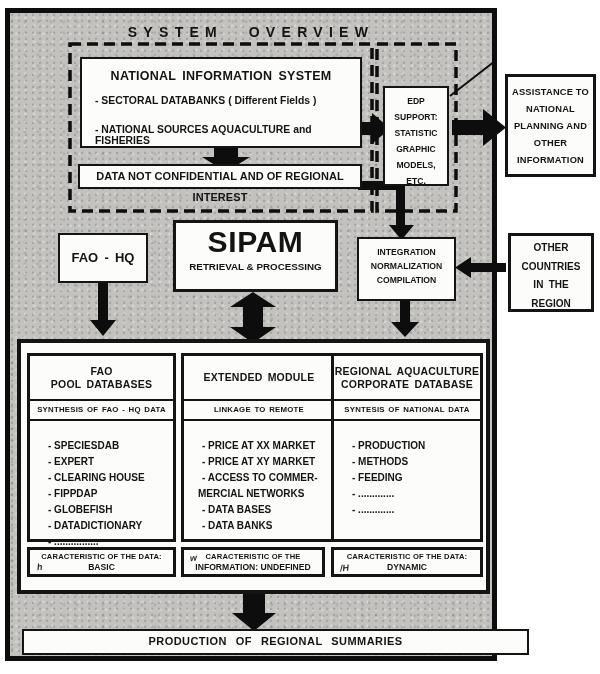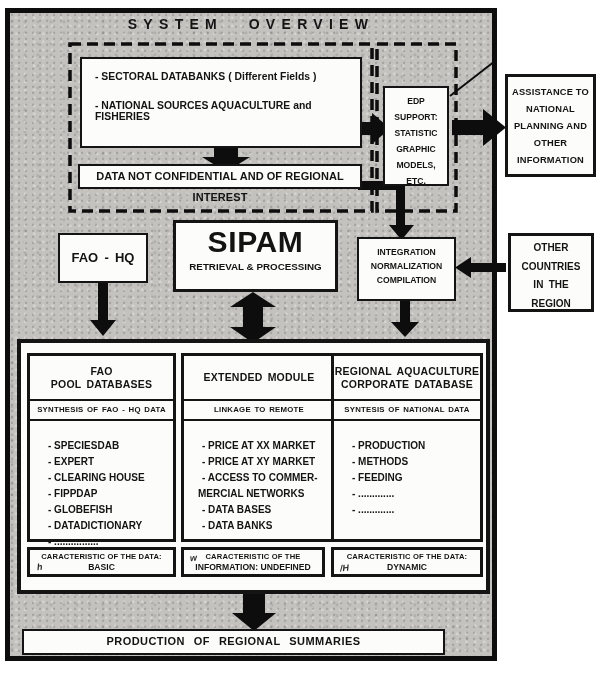--- a/index.html
+++ b/index.html
@@ -32,21 +32,21 @@
   .edp-line{font-weight:700;font-size:8.6px;line-height:16px;text-align:center;}
   .assist-line{font-weight:700;font-size:9.3px;line-height:17px;text-align:center;letter-spacing:.02em;}
   .other-line{font-weight:700;font-size:10px;line-height:18.5px;text-align:center;word-spacing:.25em;}
   .int-line{font-weight:700;font-size:8.6px;line-height:14px;text-align:center;}
 </style>
 </head>
 <body>
 
 <div class="abs panel" style="left:5px;top:8px;width:492px;height:653px;"></div>
 
-<div class="abs title" style="left:5px;top:16px;width:492px;">SYSTEM OVERVIEW</div>
+<div class="abs title" style="left:5px;top:24px;width:492px;">SYSTEM OVERVIEW</div>
 
 <svg width="600" height="674" viewBox="0 0 600 674">
   <g>
     <rect x="70" y="44" width="302" height="167" fill="none" stroke="#0d0d0d" stroke-width="3.5" stroke-dasharray="11 6"></rect>
   </g>
   <g>
     <rect x="377" y="44" width="79" height="167" fill="none" stroke="#0d0d0d" stroke-width="3.5" stroke-dasharray="11 6"></rect>
   </g>
   <g>
     <line x1="450" y1="96" x2="495" y2="61" stroke="#0d0d0d" stroke-width="2"></line>
@@ -85,20 +85,21 @@
     <rect x="400" y="293" width="10" height="31"></rect>
     <polygon points="391,322 419,322 405,337"></polygon>
   </g>
   <g class="ink">
     <rect x="243" y="594" width="22" height="21"></rect>
     <polygon points="232,613 276,613 254,631"></polygon>
   </g>
 </svg>
 
 <div class="abs wbox" style="left:80px;top:57px;width:282px;height:91px;">
+  <div class="ctr bold" style="margin-top:10px;font-size:12.5px;letter-spacing:.02em;word-spacing:.2em;">NATIONAL INFORMATION SYSTEM</div>
   <div style="margin-top:12px;padding-left:13px;font-weight:700;font-size:10.4px;">
     <div>- SECTORAL DATABANKS ( Different Fields )</div>
     <div style="margin-top:18px;">- NATIONAL SOURCES AQUACULTURE and FISHERIES</div>
   </div>
 </div>
 
 <div class="abs wbox ctr bold" style="left:78px;top:164px;width:284px;height:25px;line-height:21px;font-size:11px;letter-spacing:.005em;">DATA NOT CONFIDENTIAL AND OF REGIONAL INTEREST</div>
 
 <div class="abs wbox" style="left:383px;top:86px;width:66px;height:100px;padding-top:5px;">
   <div class="edp-line">EDP</div>
@@ -194,13 +195,13 @@
     <div>- .............</div>
     <div>- .............</div>
   </div>
 </div>
 <div class="col-footer" style="left:331px;top:547px;width:152px;height:30px;">
   <div class="cf1">CARACTERISTIC OF THE DATA:</div>
   <div class="cf2">DYNAMIC</div>
   <span class="pen" style="left:6px;top:13px;">/H</span>
 </div>
 
-<div class="abs wbox ctr bold" style="left:22px;top:629px;width:423px;height:26px;line-height:21px;font-size:11px;word-spacing:.5em;letter-spacing:.04em;">PRODUCTION OF REGIONAL SUMMARIES</div>
+<div class="abs wbox ctr bold" style="left:22px;top:629px;width:507px;height:26px;line-height:21px;font-size:11px;word-spacing:.5em;letter-spacing:.04em;">PRODUCTION OF REGIONAL SUMMARIES</div>
 
 </body></html>

